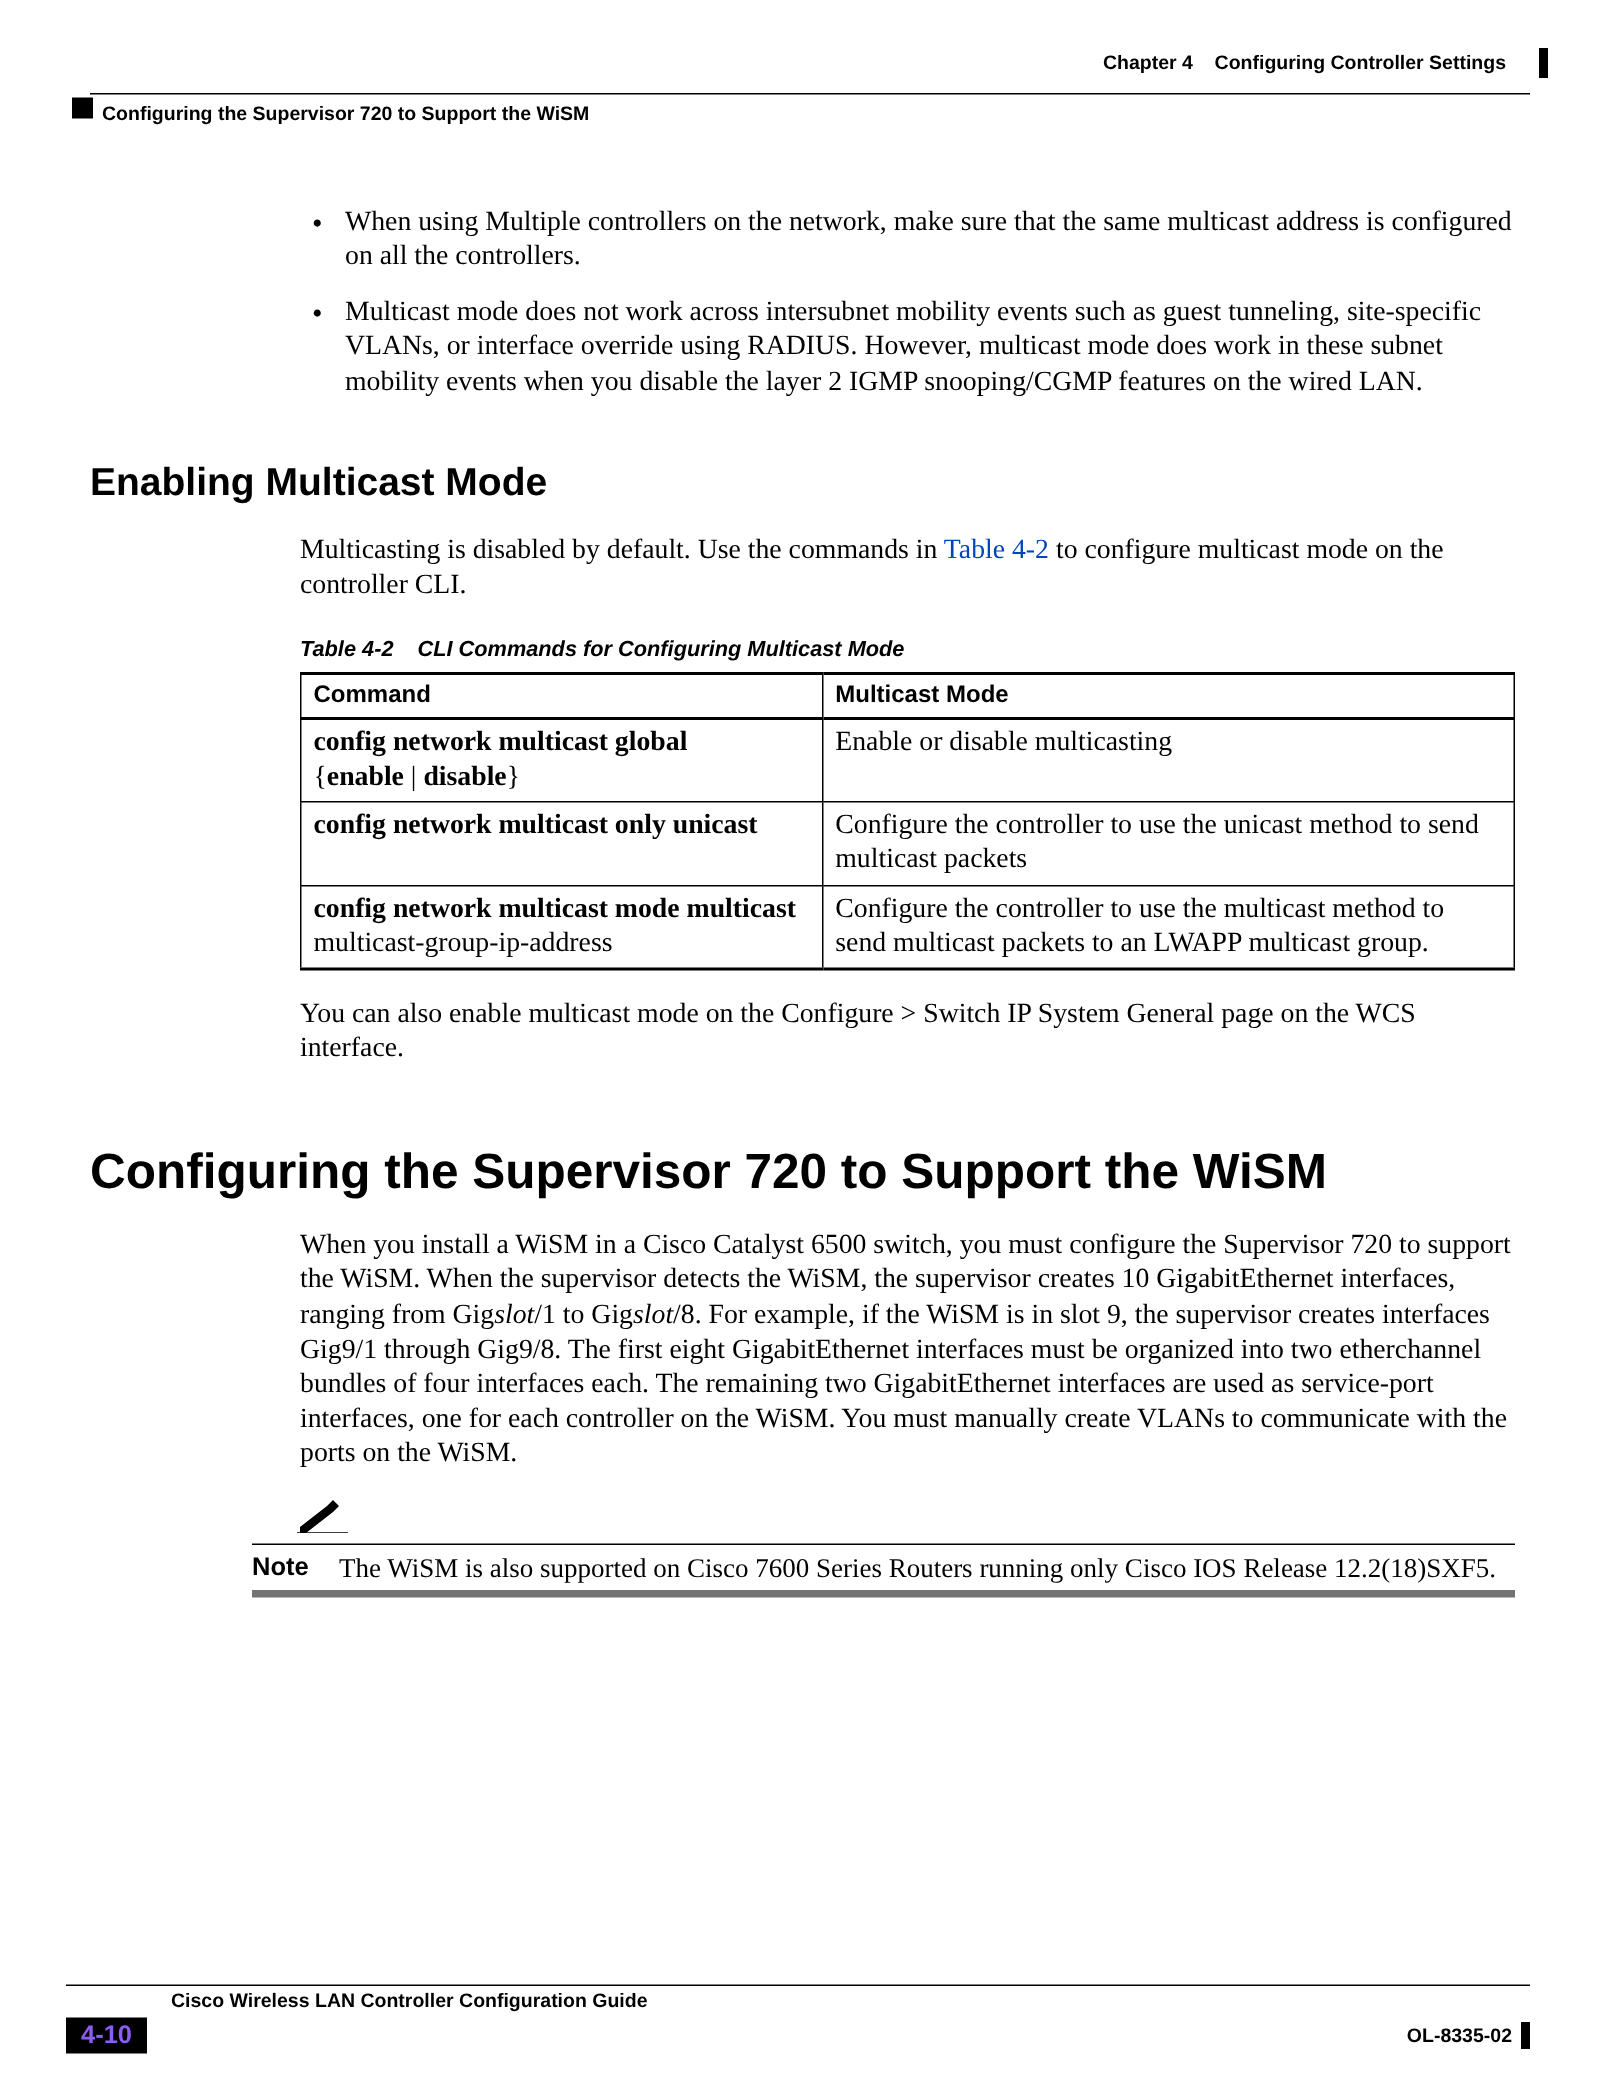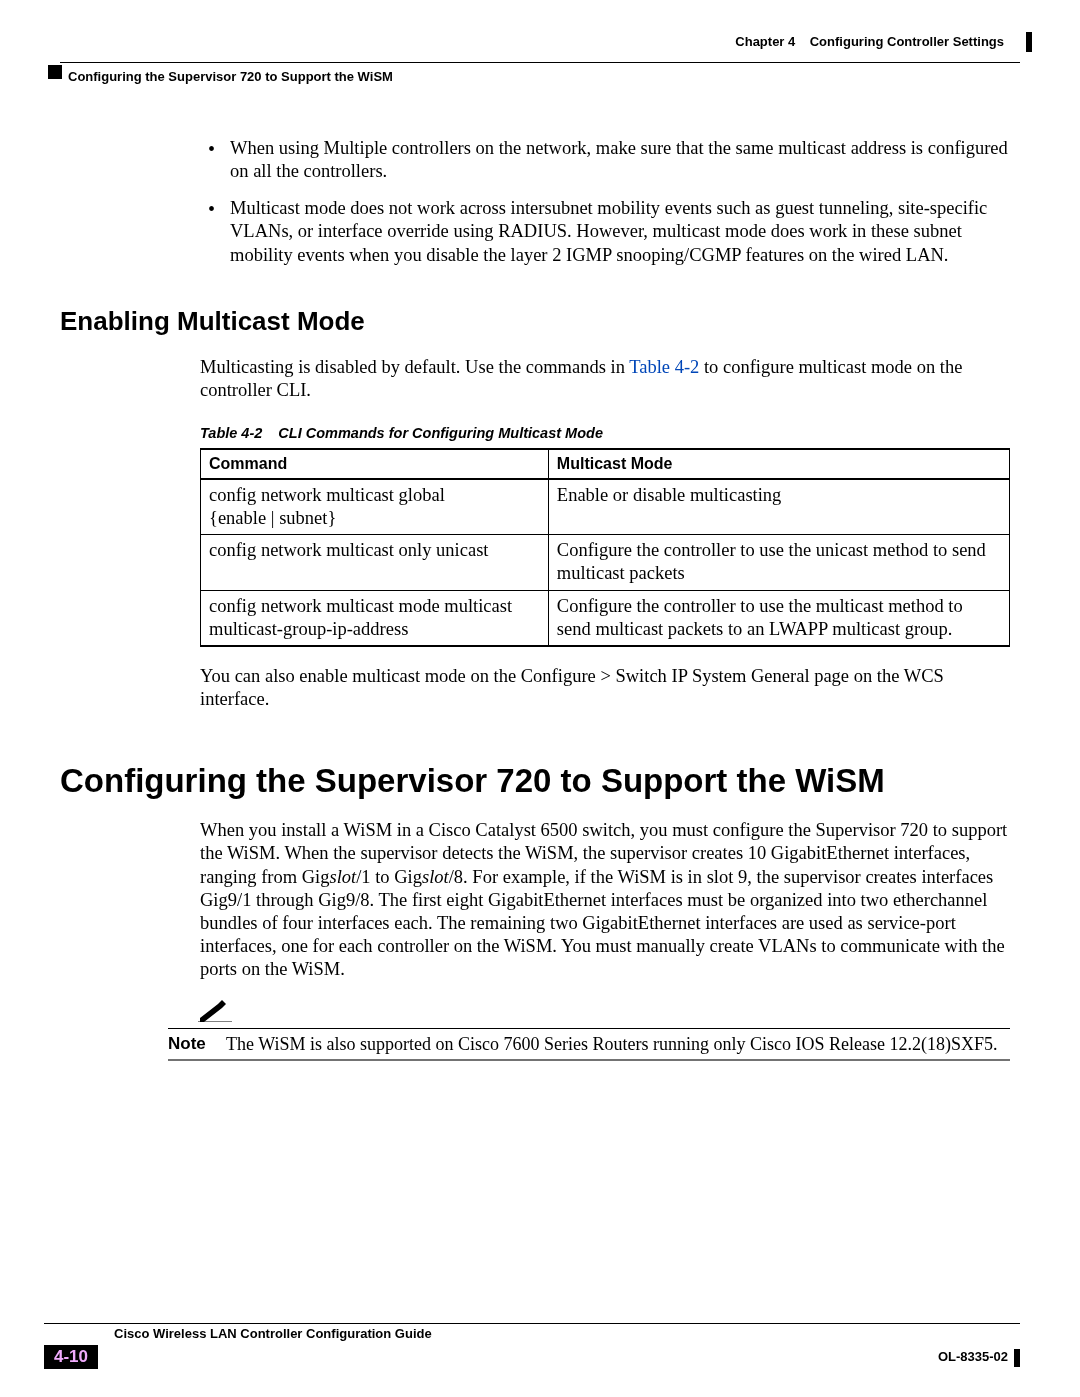--- a/index.html
+++ b/index.html
@@ -119,42 +119,42 @@
     border-right: 1px solid #000;
     padding: 4px 8px;
   }
   table.cmd td {
     border: 1px solid #000;
     padding: 4px 8px;
     vertical-align: top;
   }
   table.cmd tr:last-child td { border-bottom: 2px solid #000; }
   table.cmd td.left { width: 43%; }
-  .cmd-bold { font-weight: normal; font-family: "Times New Roman", serif; }
+  .cmd-bold { font-weight: bold; font-family: "Times New Roman", serif; }
   .cmd-ital { }
   h1.bigsection {
     font-family: Arial, Helvetica, sans-serif;
     font-weight: bold;
     font-size: 33px;
     margin: 48px 0 12px 0;
   }
   .note-block {
     margin-left: 108px;
     margin-right: 10px;
     margin-top: 14px;
   }
   .note-pen {
     display: block;
     margin-left: 30px;
     margin-bottom: 0;
   }
   .note-row {
     display: flex;
     border-top: 1px solid #000;
-    border-bottom: 2px solid #737373;
+    border-bottom: 5px solid #737373;
     padding: 4px 0;
   }
   .note-label {
     font-family: Arial, Helvetica, sans-serif;
     font-weight: bold;
     font-size: 17px;
     width: 58px;
     flex: 0 0 58px;
   }
   .note-text {
@@ -179,21 +179,21 @@
     padding-top: 2px;
   }
   .footer-row {
     display: flex;
     justify-content: space-between;
     align-items: center;
     margin-top: 4px;
   }
   .page-num-box {
     background: #000;
-    color: #f0abfc;
+    color: #8b5cf6;
     font-family: Arial, Helvetica, sans-serif;
     font-weight: bold;
     font-size: 17px;
     padding: 2px 10px;
   }
   .doc-id {
     font-family: Arial, Helvetica, sans-serif;
     font-size: 13px;
     font-weight: bold;
   }
@@ -238,21 +238,21 @@
       </div>
       <table class="cmd">
         <thead>
           <tr>
             <th>Command</th>
             <th>Multicast Mode</th>
           </tr>
         </thead>
         <tbody>
           <tr>
-            <td class="left"><span class="cmd-bold">config network multicast global</span><br>{<span class="cmd-bold">enable</span> | <span class="cmd-bold">subnet</span>}</td>
+            <td class="left"><span class="cmd-bold">config network multicast global</span><br>{<span class="cmd-bold">enable</span> | <span class="cmd-bold">disable</span>}</td>
             <td>Enable or disable multicasting</td>
           </tr>
           <tr>
             <td class="left"><span class="cmd-bold">config network multicast only unicast</span></td>
             <td>Configure the controller to use the unicast method to send multicast packets</td>
           </tr>
           <tr>
             <td class="left"><span class="cmd-bold">config network multicast mode multicast</span><br><span class="cmd-ital">multicast-group-ip-address</span></td>
             <td>Configure the controller to use the multicast method to send multicast packets to an LWAPP multicast group.</td>
           </tr>

